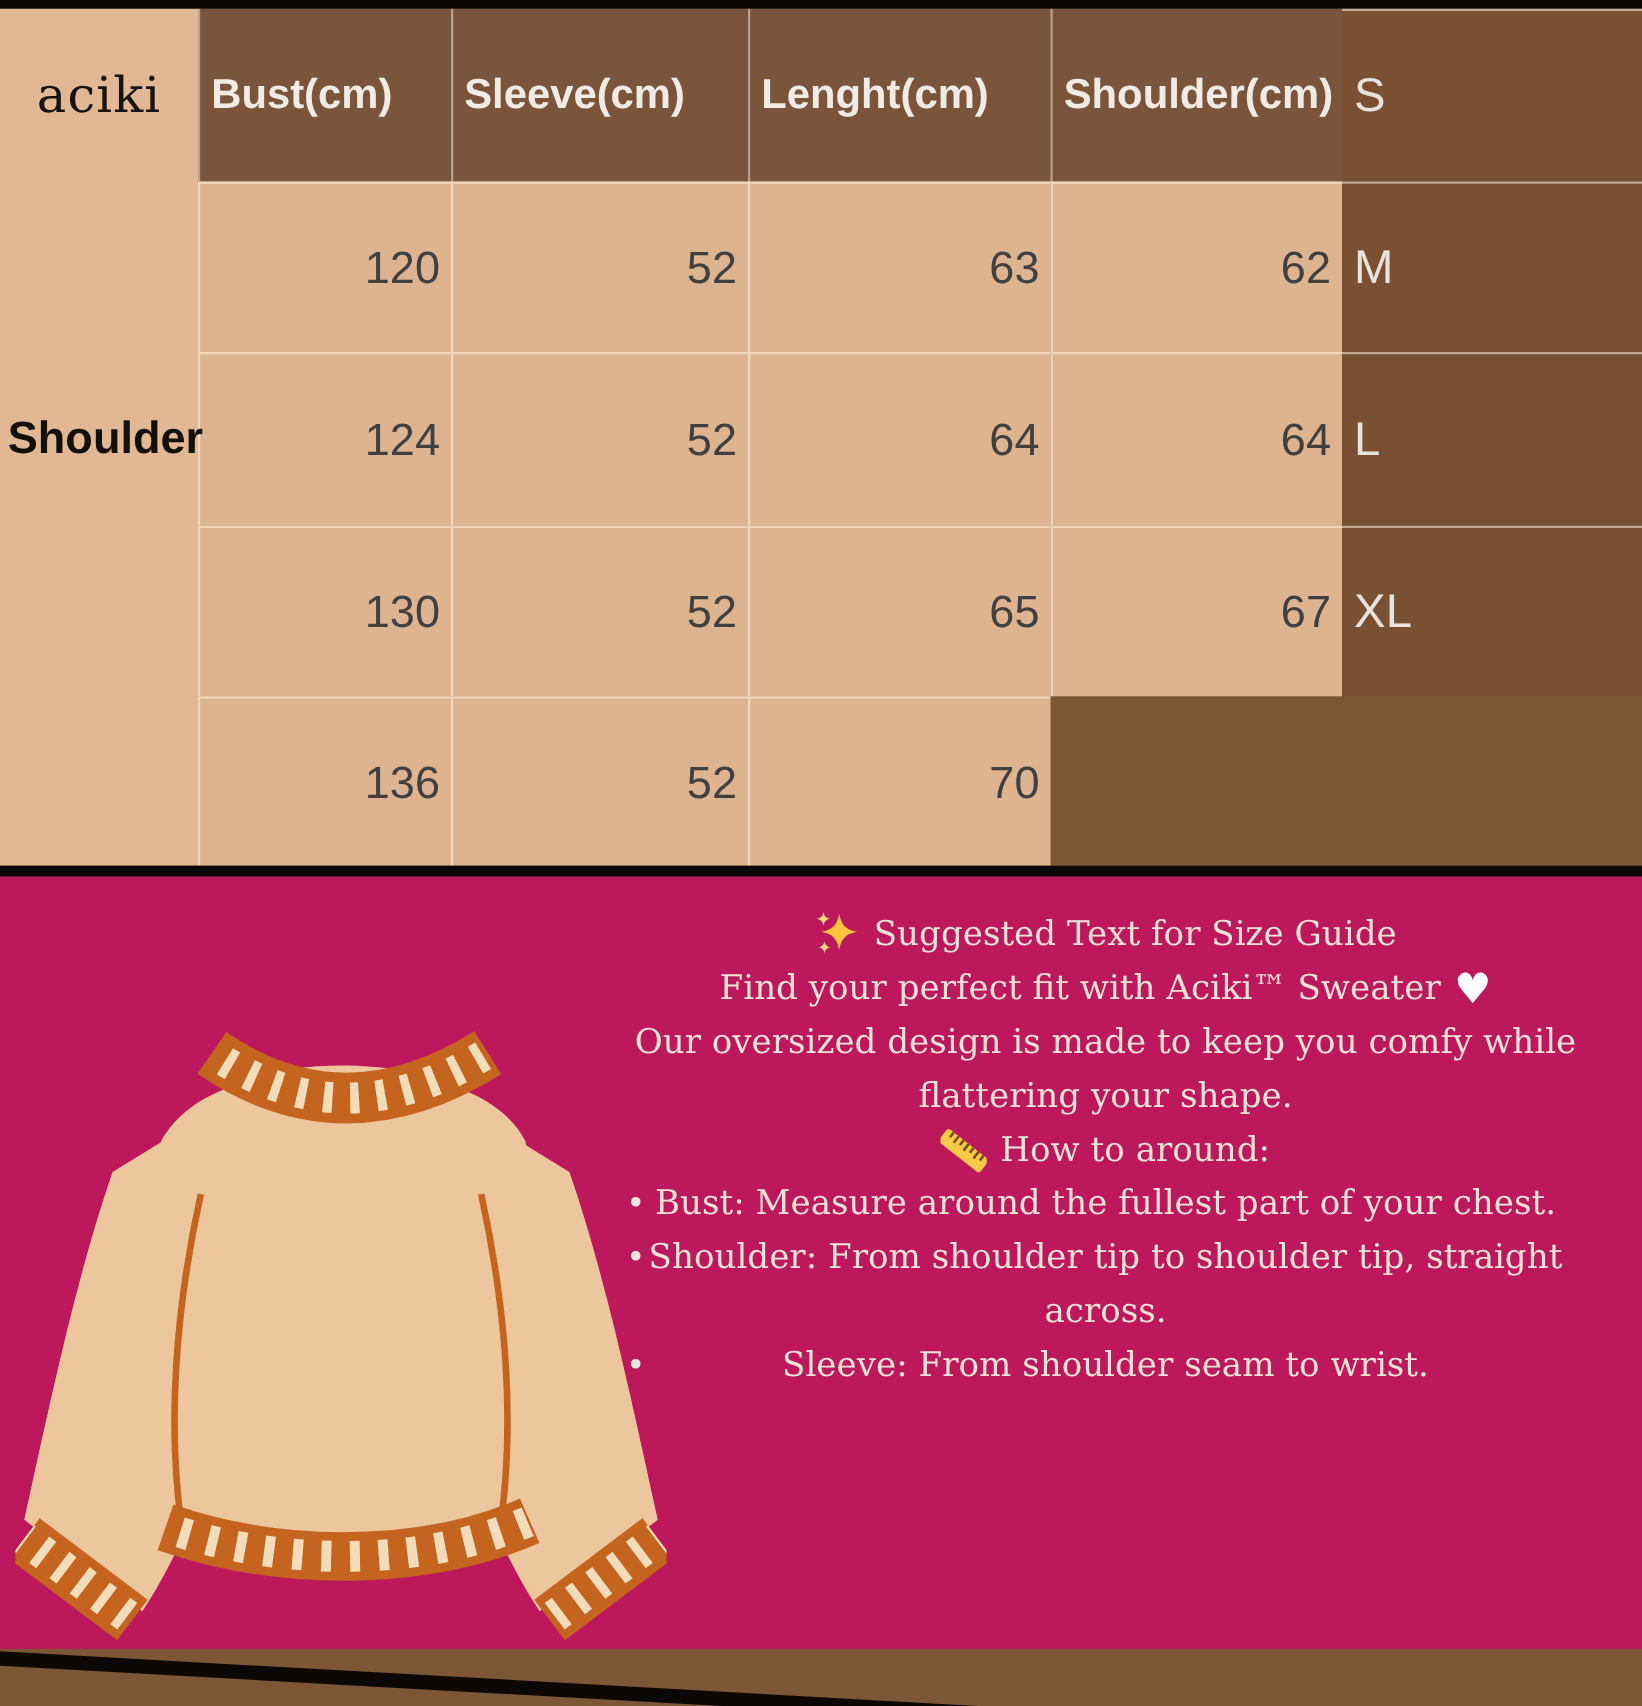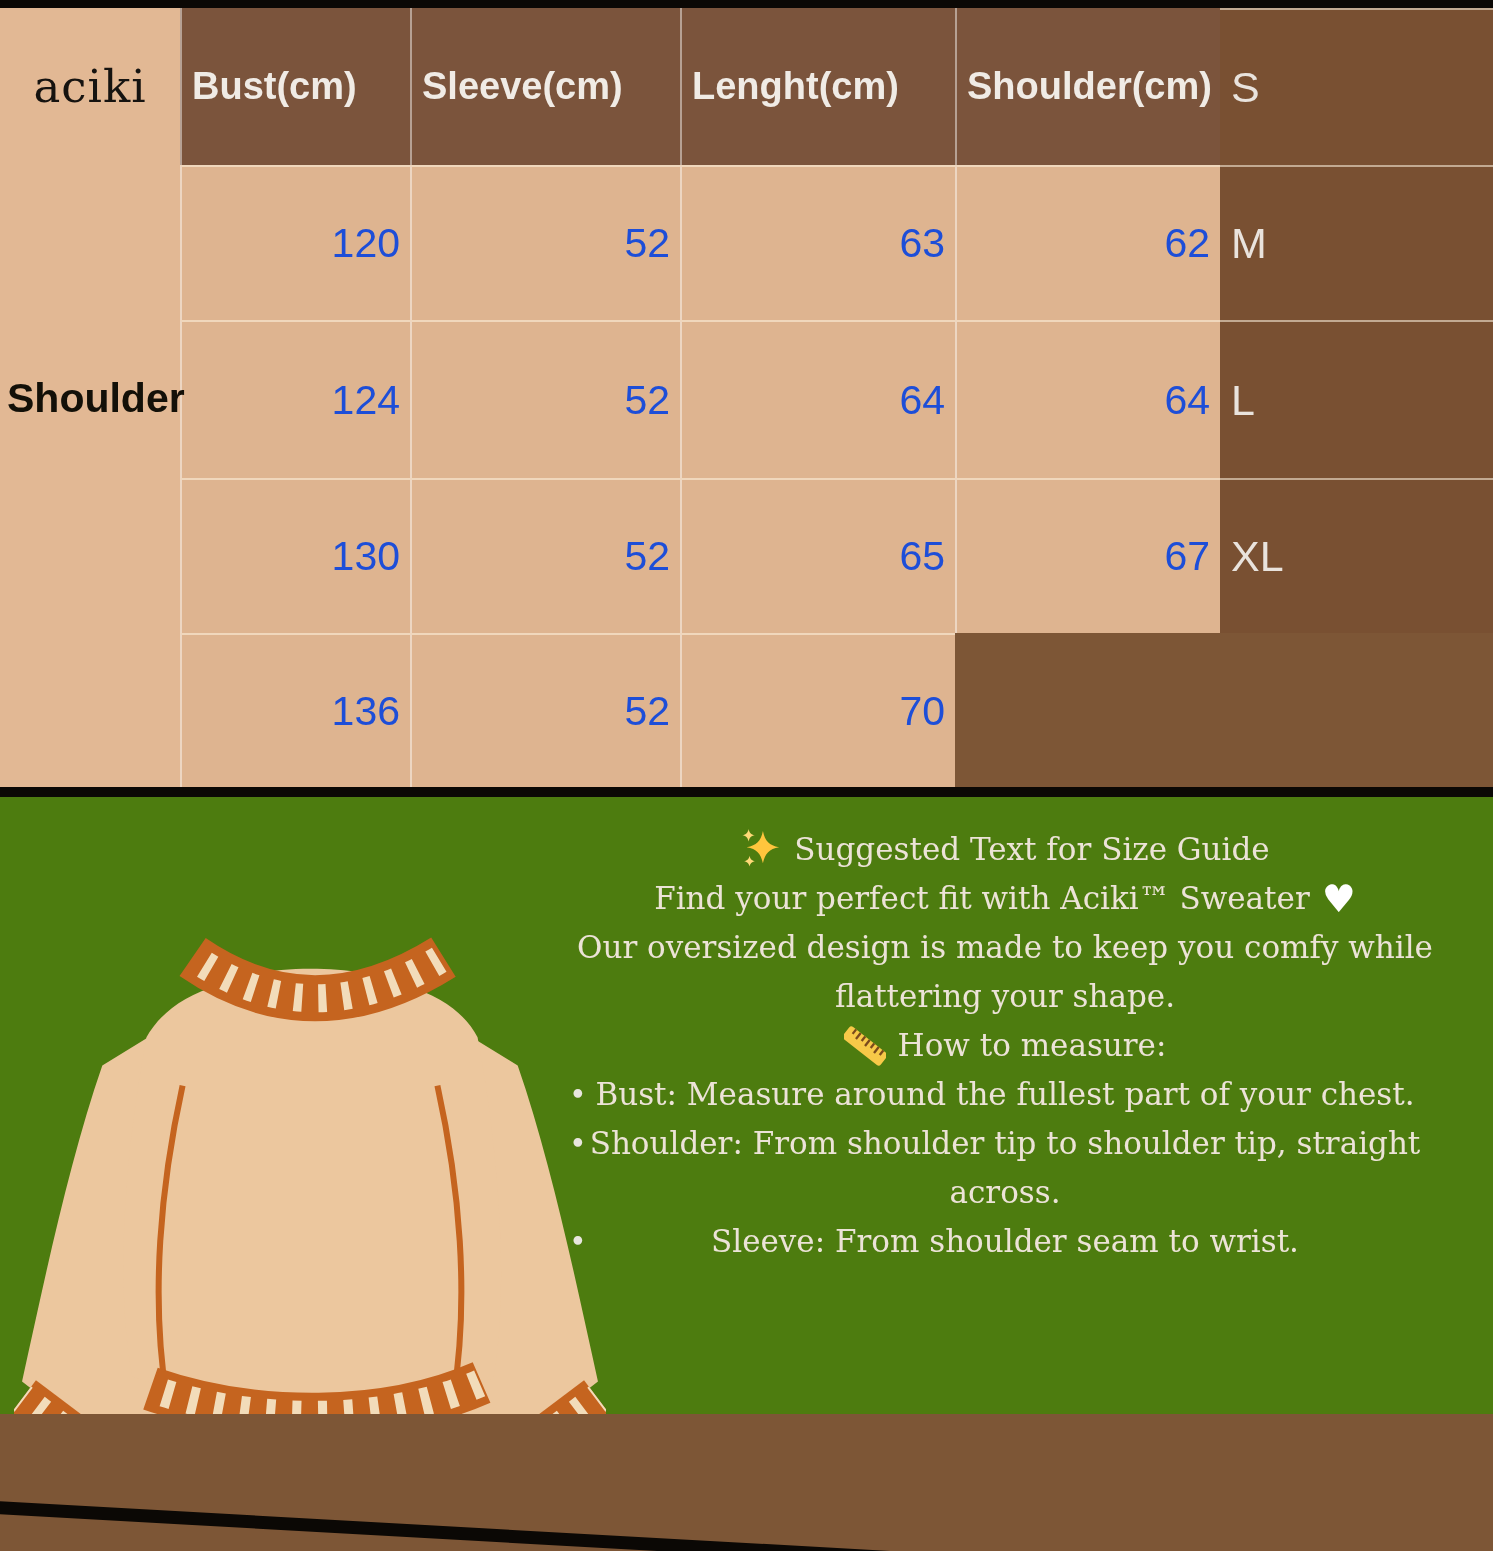--- a/index.html
+++ b/index.html
@@ -38,32 +38,32 @@
   }
   .hcell{
     background:#7b543c;color:#f0ebe5;font-weight:bold;font-size:38px;
     padding:6px 10px;line-height:1.18;
   }
   .scell{
     background:#79503 2;
     background:#795032;color:#e9e3dd;font-size:43px;padding-left:11px;
   }
   .dcell{
-    background:#deb490;color:#1d4ed8;font-size:41px;
+    background:#deb490;color:#404040;font-size:41px;
     justify-content:flex-end;padding-right:10px;
   }
   .bl{border-left:2px solid rgba(255,255,255,0.45);}
   .bt{border-top:2px solid rgba(255,244,225,0.55);}
 
   .divider{position:absolute;left:0;top:787px;width:1493px;height:10px;background:#0b0805;}
 
   
   .guide-section{
-    position:absolute;left:0;top:797px;width:1493px;height:617px;
-    background:#4d7c0f;overflow:hidden;
+    position:absolute;left:0;top:797px;width:1493px;height:702px;
+    background:#be185d;overflow:hidden;
   }
   .sweater{position:absolute;left:14px;top:128px;width:592px;height:602px;}
 
   .guide-text{
     position:absolute;left:513px;top:28px;width:984px;
     font-family:"DejaVu Serif", serif;
     font-size:31px;line-height:49px;color:#ece3d7;
     text-align:center;
   }
   .guide-text p{margin:0;}
@@ -172,21 +172,21 @@
             <rect x="-3" y="14" width="50" height="16" rx="3" fill="#f7c948"></rect>
             <line x1="4" y1="14" x2="4" y2="20" stroke="#7a4a1d" stroke-width="2.4"></line>
             <line x1="10" y1="14" x2="10" y2="22" stroke="#7a4a1d" stroke-width="2.4"></line>
             <line x1="16" y1="14" x2="16" y2="20" stroke="#7a4a1d" stroke-width="2.4"></line>
             <line x1="22" y1="14" x2="22" y2="22" stroke="#7a4a1d" stroke-width="2.4"></line>
             <line x1="28" y1="14" x2="28" y2="20" stroke="#7a4a1d" stroke-width="2.4"></line>
             <line x1="34" y1="14" x2="34" y2="22" stroke="#7a4a1d" stroke-width="2.4"></line>
             <line x1="40" y1="14" x2="40" y2="20" stroke="#7a4a1d" stroke-width="2.4"></line>
           </g>
         </svg>
-        <span>How to measure:</span>
+        <span>How to around:</span>
       </p>
       <ul class="guide-list">
         <li>Bust: Measure around the fullest part of your chest.</li>
         <li>Shoulder: From shoulder tip to shoulder tip, straight across.</li>
         <li>Sleeve: From shoulder seam to wrist.</li>
       </ul>
     </div>
   </div>
 
   <div class="diag"></div>

